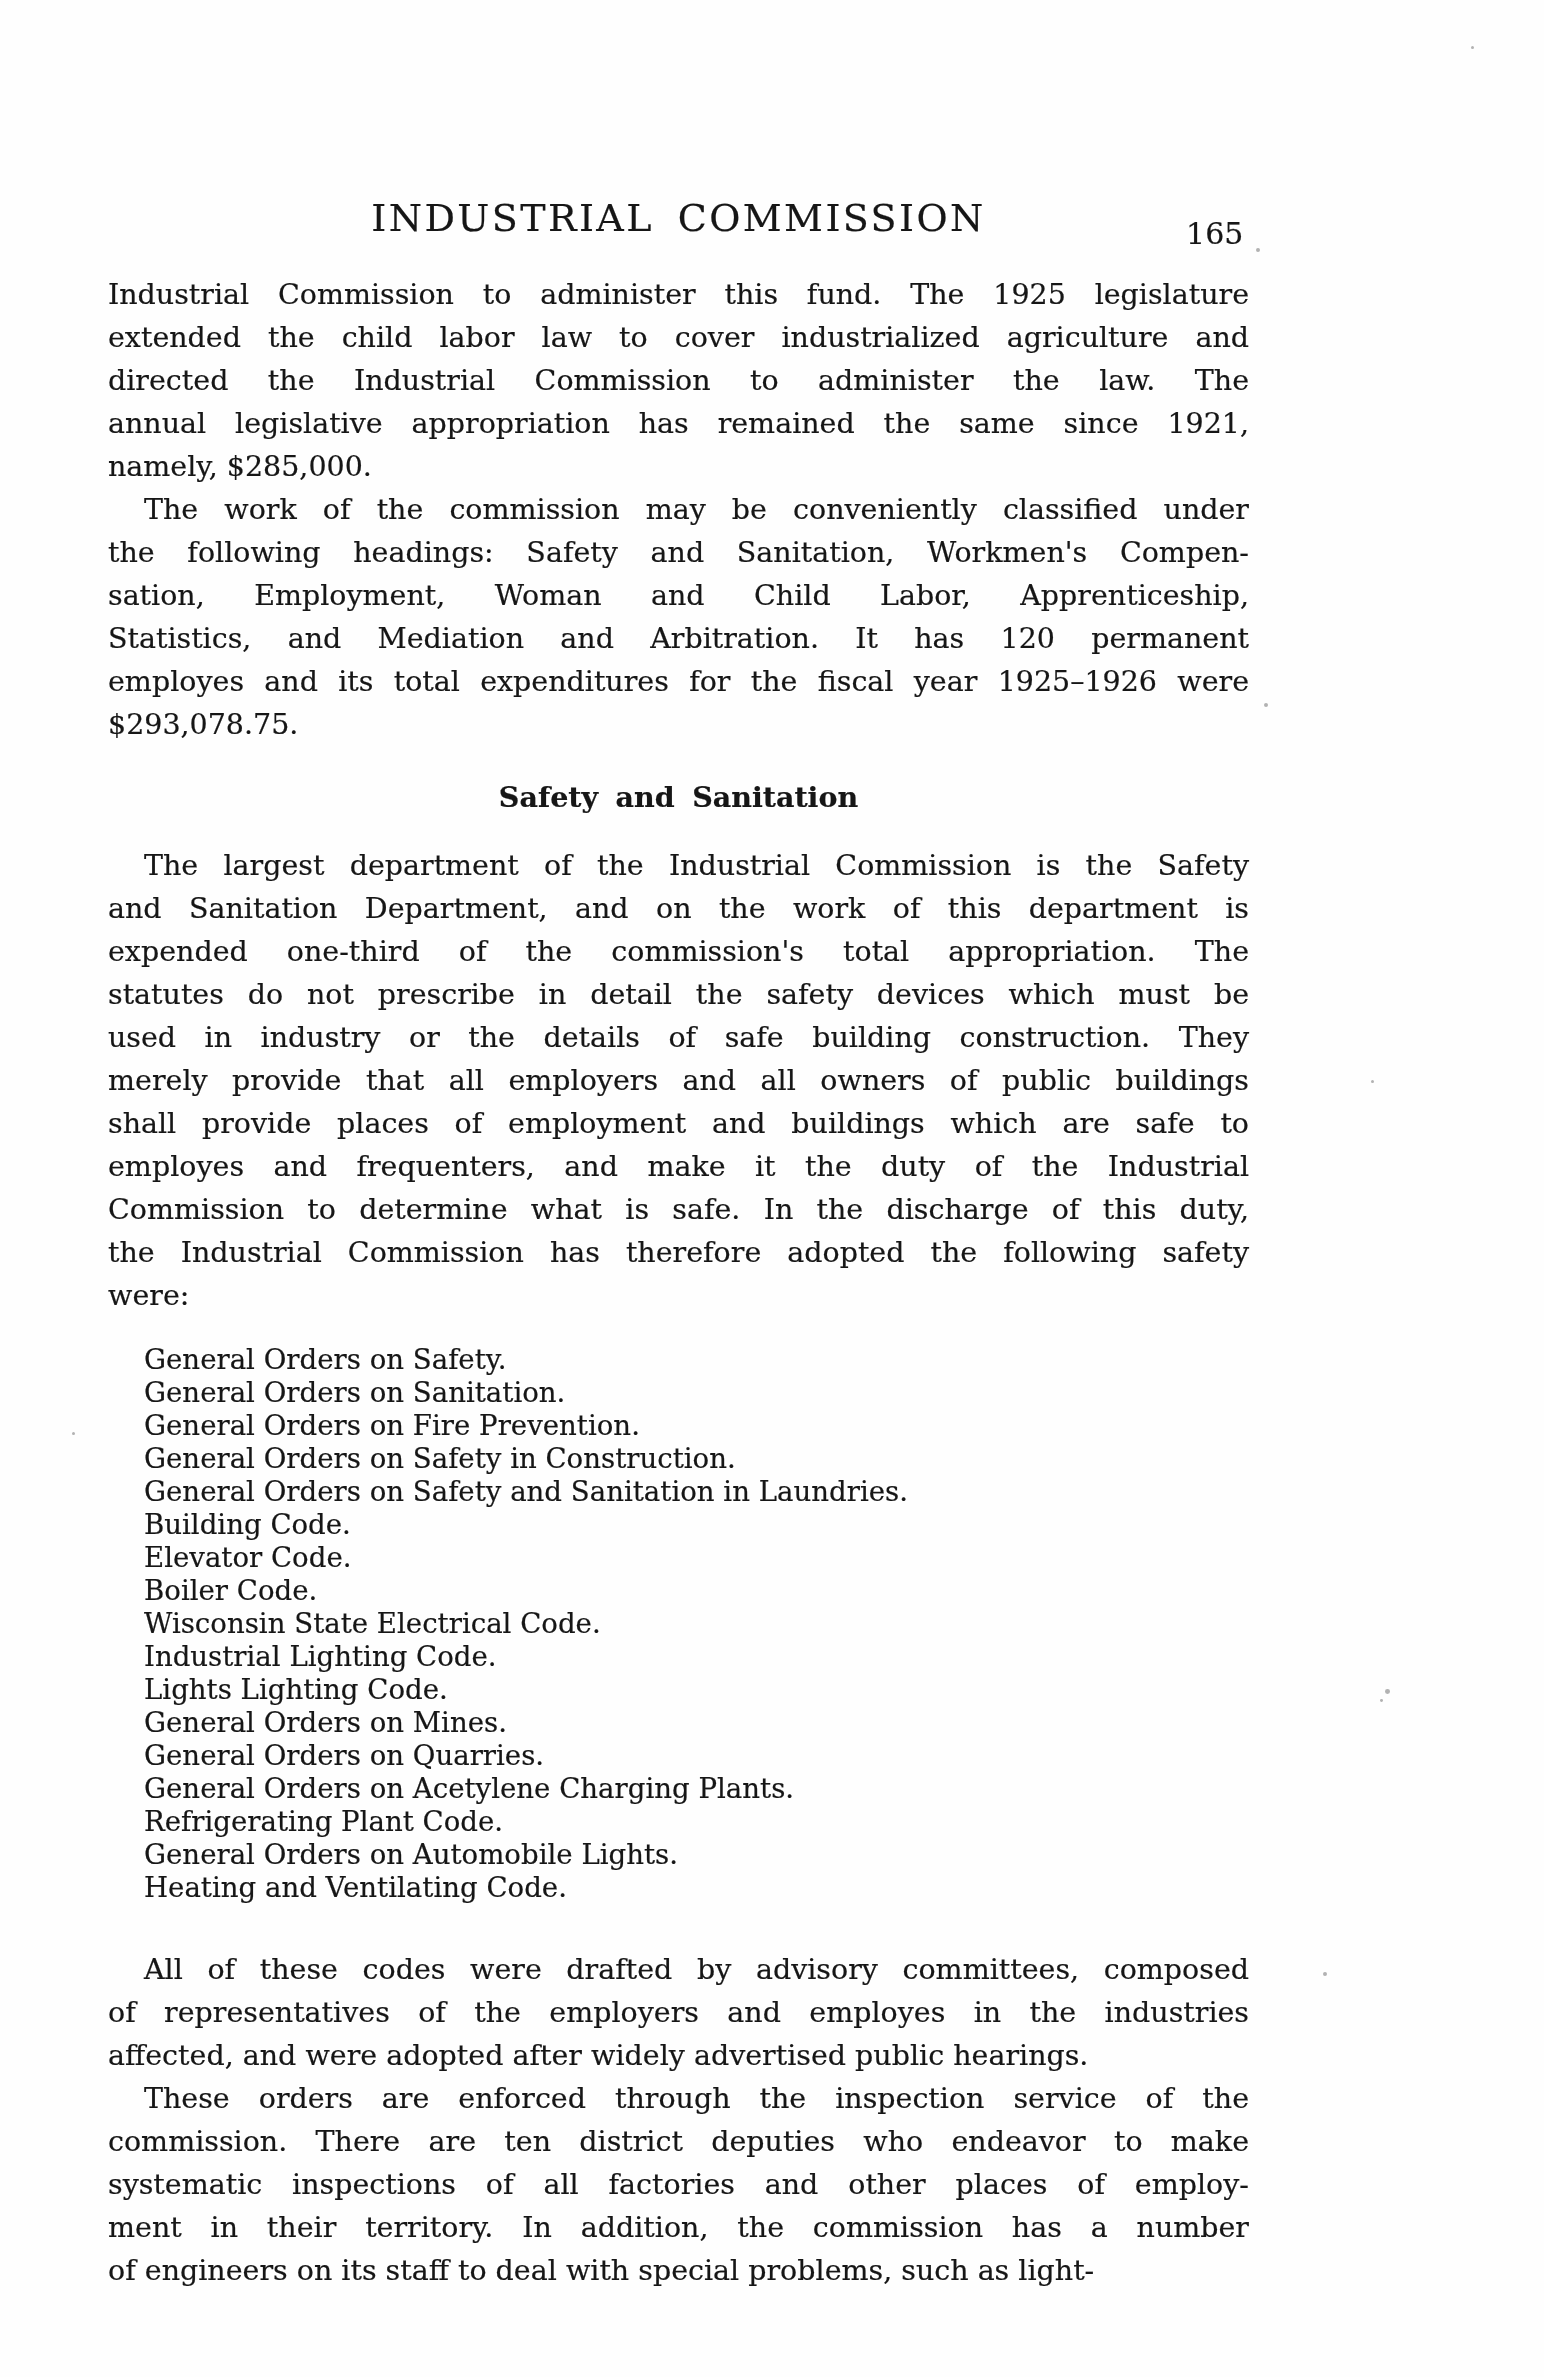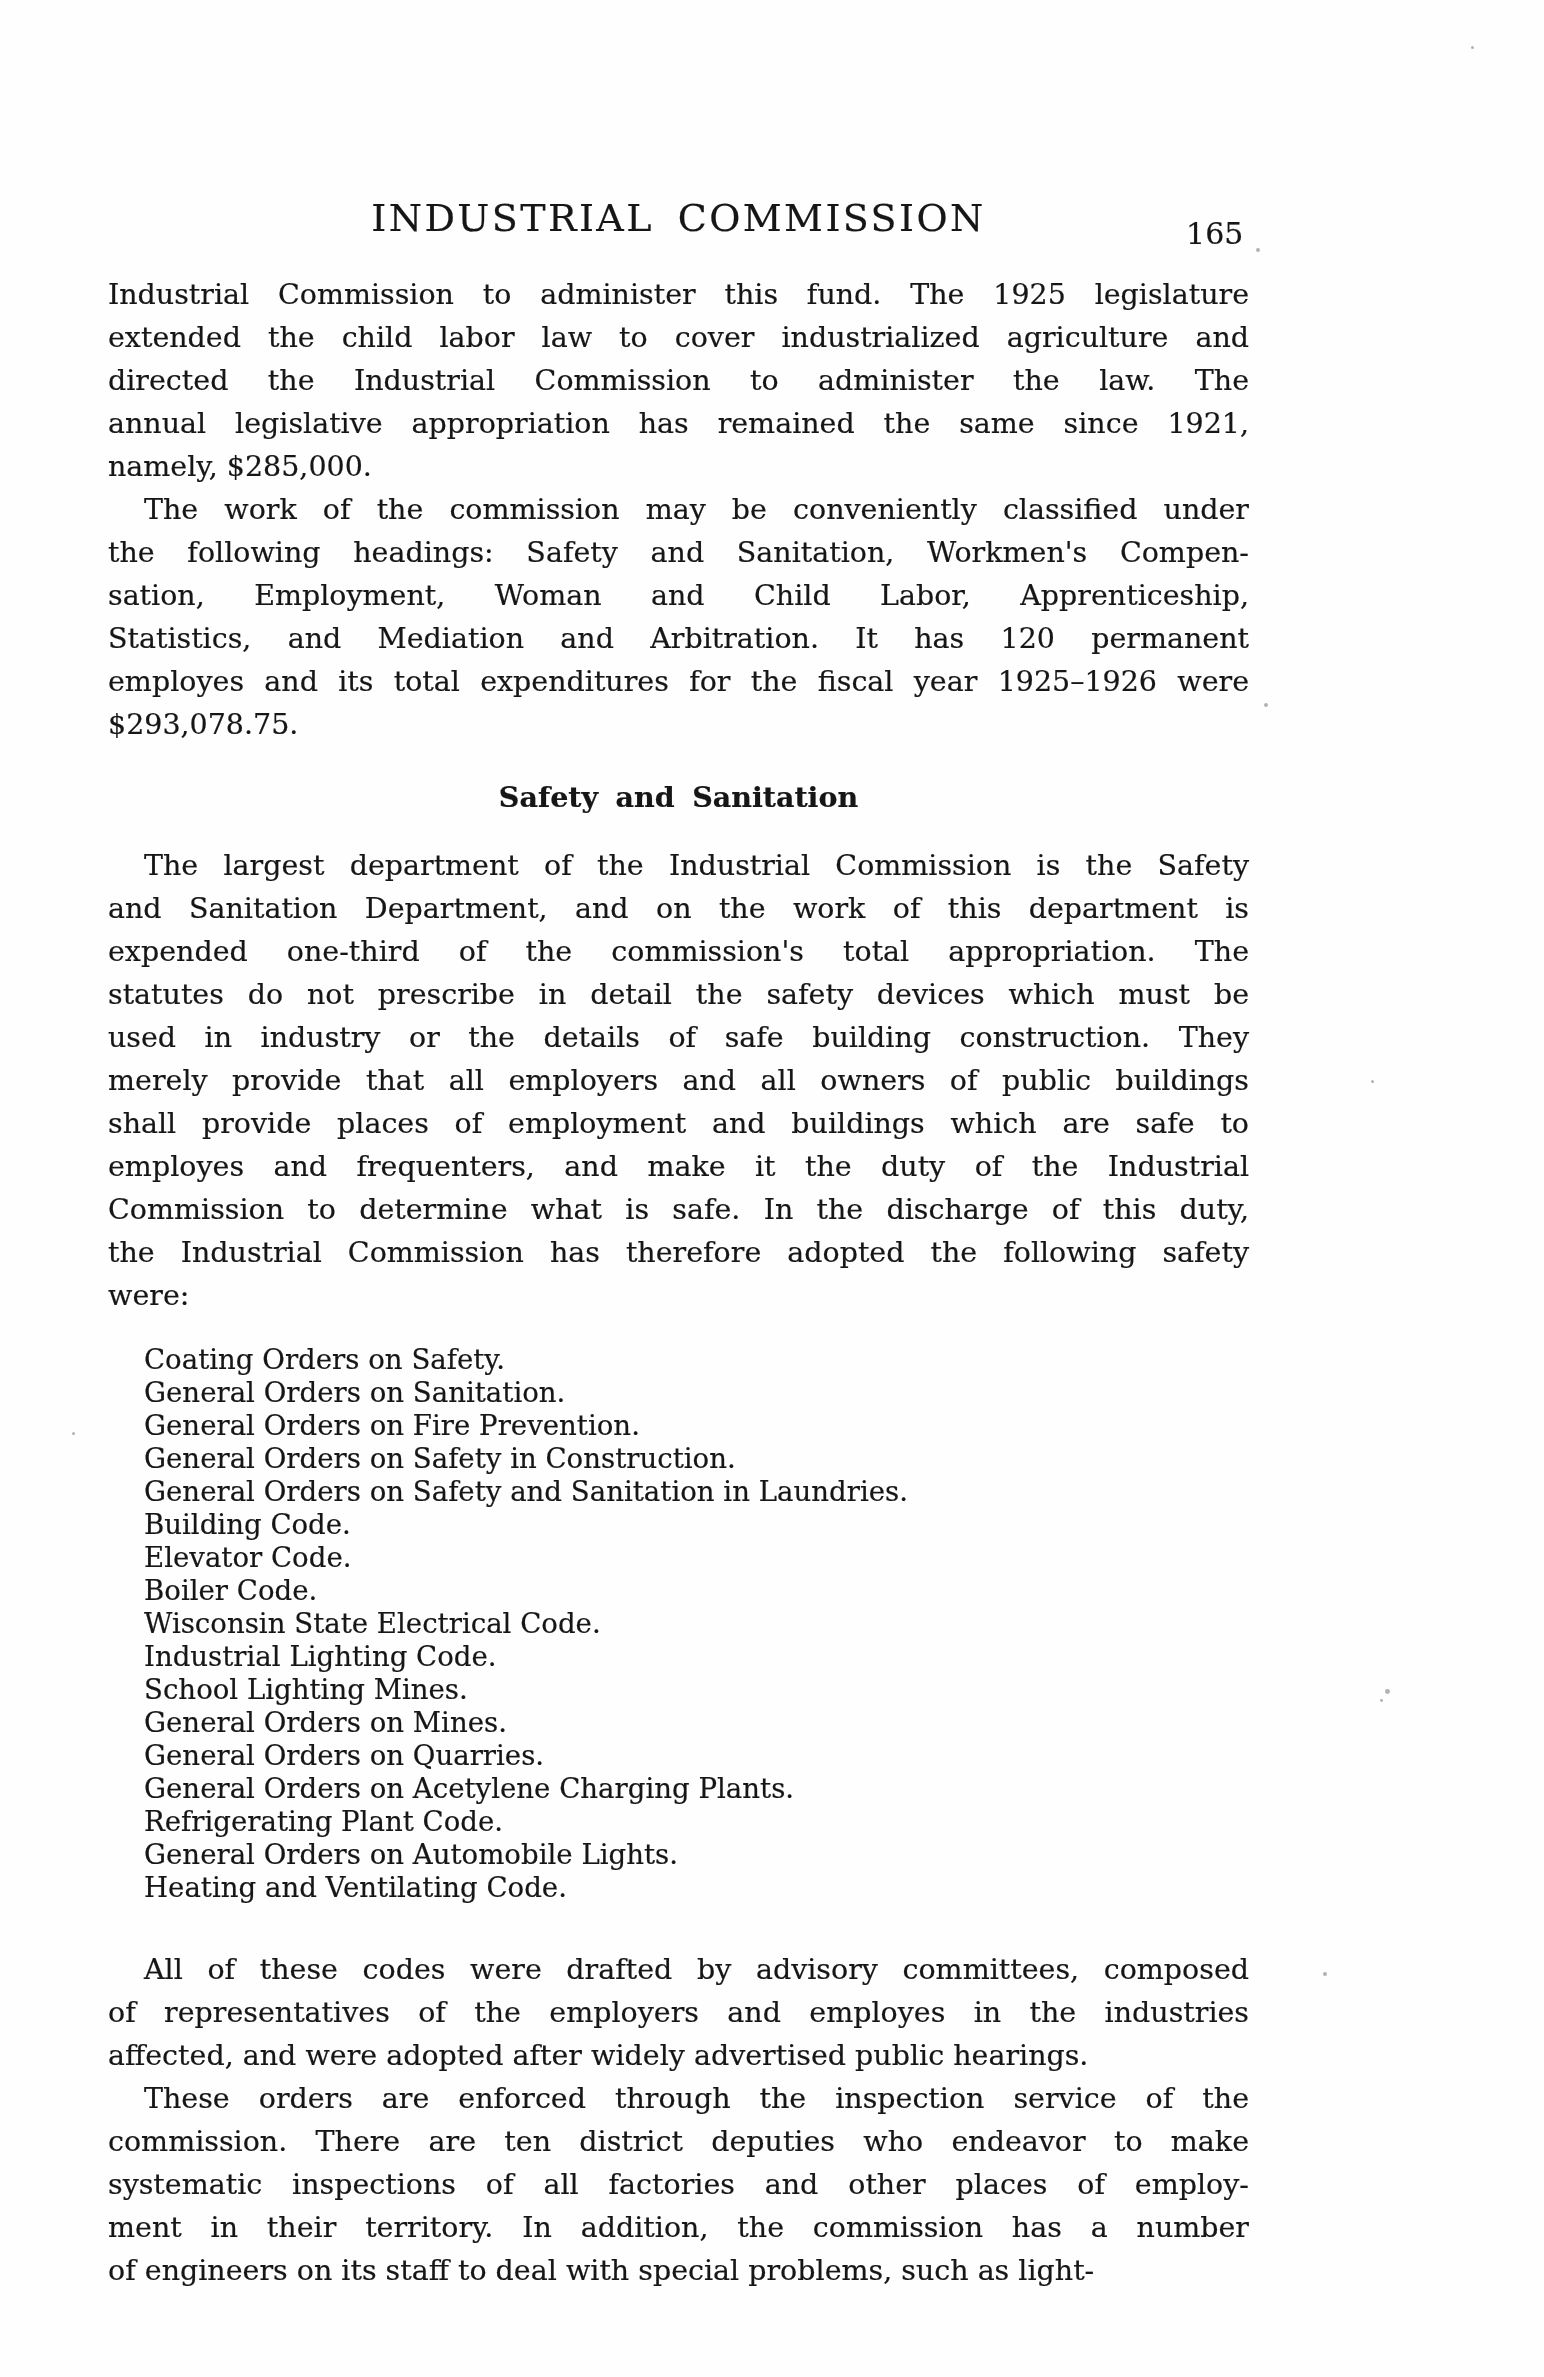--- a/index.html
+++ b/index.html
@@ -116,31 +116,31 @@
         <div class="pline">used in industry or the details of safe building construction. They</div>
         <div class="pline">merely provide that all employers and all owners of public buildings</div>
         <div class="pline">shall provide places of employment and buildings which are safe to</div>
         <div class="pline">employes and frequenters, and make it the duty of the Industrial</div>
         <div class="pline">Commission to determine what is safe. In the discharge of this duty,</div>
         <div class="pline">the Industrial Commission has therefore adopted the following safety</div>
         <div class="pline last">were:</div>
       </div>
 
     <div class="code-list">
-        <div class="code-line">Coating Orders on Safety.</div>
+        <div class="code-line">General Orders on Safety.</div>
         <div class="code-line">General Orders on Sanitation.</div>
         <div class="code-line">General Orders on Fire Prevention.</div>
         <div class="code-line">General Orders on Safety in Construction.</div>
         <div class="code-line">General Orders on Safety and Sanitation in Laundries.</div>
         <div class="code-line">Building Code.</div>
         <div class="code-line">Elevator Code.</div>
         <div class="code-line">Boiler Code.</div>
         <div class="code-line">Wisconsin State Electrical Code.</div>
         <div class="code-line">Industrial Lighting Code.</div>
-        <div class="code-line">School Lighting Mines.</div>
+        <div class="code-line">Lights Lighting Code.</div>
         <div class="code-line">General Orders on Mines.</div>
         <div class="code-line">General Orders on Quarries.</div>
         <div class="code-line">General Orders on Acetylene Charging Plants.</div>
         <div class="code-line">Refrigerating Plant Code.</div>
         <div class="code-line">General Orders on Automobile Lights.</div>
         <div class="code-line last">Heating and Ventilating Code.</div>
       </div>
 
     <div class="para gap-before">
         <div class="pline">All of these codes were drafted by advisory committees, composed</div>

